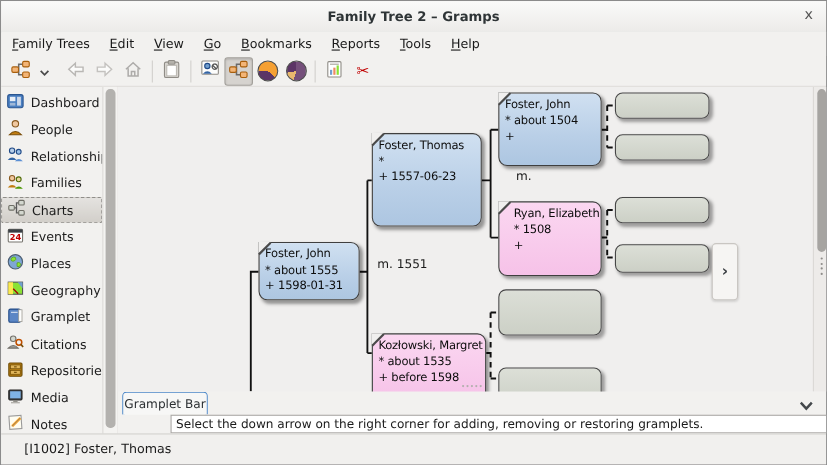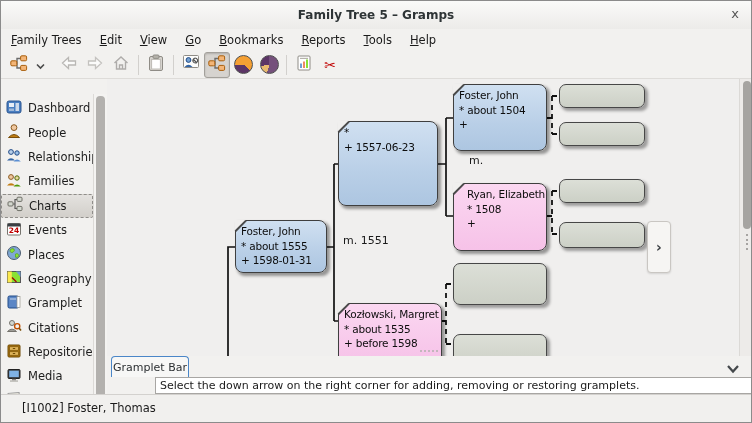--- a/index.html
+++ b/index.html
@@ -18,21 +18,21 @@
   .tbtn.narrow{width:14px;}
   .tbtn.pressed{background:#d6d3cf;border:1px solid #a3a09b;box-shadow:inset 0 1px 2px rgba(0,0,0,.18);}
   .tsep{width:1px;height:20px;background:#d2d0cd;margin:0 4px;flex:0 0 auto;}
   .gap8{width:8px;flex:0 0 auto;}
   .fan{width:17px;height:17px;border-radius:50%;border:1px solid #4e4e4e;}
   .fan1{background:conic-gradient(from -90deg,#f5a033 0 62%,#5c3566 62% 100%);}
   .fan2{background:conic-gradient(from 0deg,#75507b 0 55%,#e9b96e 55% 72%,#5c3566 72% 100%);}
   .tools-glyph{position:relative;font-size:14px;color:#c00000;}
   .tools-glyph::before{content:"";position:absolute;left:2px;top:3px;width:12px;height:11px;background:#f7c53f;transform:skewX(-12deg);z-index:-1;}
   
-  .sidebar{position:absolute;left:0;top:93px;width:106px;height:316px;background:#f2f1ef;border-right:1px solid #c9c7c4;box-sizing:border-box;}
+  .sidebar{position:absolute;left:0;top:78px;width:106px;height:316px;background:#f2f1ef;border-right:1px solid #c9c7c4;box-sizing:border-box;}
   .side-list{position:absolute;left:0;top:2px;width:92px;}
   .side-item{height:24.4px;display:flex;align-items:center;gap:6px;padding-left:5px;font-size:11.5px;color:#1c1c1c;box-sizing:border-box;}
   .side-item.selected{background:linear-gradient(#e4e2df,#d2cfca);border:1px dashed #8f8d89;border-radius:2px;text-align:center;}
   .side-item svg{flex:0 0 auto;}
   .side-scroll{position:absolute;left:92px;top:0;width:14px;height:316px;background:#f4f3f1;border-left:1px solid #dcdad7;box-sizing:border-box;}
   .side-scroll .thumb{position:absolute;left:2px;top:2px;width:9px;height:308px;background:#b3b1ae;border-radius:4px;}
   
   .viewport{position:absolute;left:106px;top:78px;width:646px;height:277px;background:#f0efee;overflow:hidden;}
   .lines{position:absolute;left:0;top:0;}
   .pbox{position:absolute;border:1.5px solid #3f3f3f;border-radius:0 8px 8px 8px;box-shadow:2.5px 2.5px 3px rgba(0,0,0,.38);box-sizing:border-box;padding:3px 5px;font-size:10.5px;letter-spacing:-0.2px;line-height:14.5px;color:#0d0d0d;white-space:nowrap;}
@@ -55,21 +55,21 @@
   .gramplet-chevron{position:absolute;left:724px;top:360px;width:16px;height:12px;}
   
   .statusbar{position:absolute;left:0;top:393px;width:100%;height:29px;background:#f1f0ee;border-top:1px solid #d3d1ce;box-sizing:border-box;font-size:11.5px;color:#1a1a1a;line-height:27px;padding-left:21px;}
 </style>
 </head>
 <body>
 
 <div class="window">
 
   <div class="titlebar">
-    <div class="title">Family Tree 5 – Gramps</div>
+    <div class="title">Family Tree 2 – Gramps</div>
     <div class="close-x">x</div>
   </div>
 
   <div class="menubar">
     <div class="menu-item">Family Trees</div>
     <div class="menu-item">Edit</div>
     <div class="menu-item">View</div>
     <div class="menu-item">Go</div>
     <div class="menu-item">Bookmarks</div>
     <div class="menu-item">Reports</div>
@@ -282,20 +282,21 @@
       <path d="M335,242 H339 M339,205 V265 M339,205 H346 M339,265 H346" stroke="#111" stroke-width="1.8" stroke-dasharray="5 4" fill="none"></path>
     </svg>
 
     <div class="pbox male" style="left:128px;top:141px;width:92px;height:53px;">
       <div>Foster, John</div>
       <div>* about 1555</div>
       <div>+ 1598-01-31</div>
     </div>
 
     <div class="pbox male" style="left:231px;top:42px;width:100px;height:85px;">
+      <div>Foster, Thomas</div>
       <div>*</div>
       <div>+ 1557-06-23</div>
     </div>
 
     <div class="pbox female" style="left:231px;top:224px;width:104px;height:61px;">
       <div>Kozłowski, Margret</div>
       <div>* about 1535</div>
       <div>+ before 1598</div>
     </div>
 

